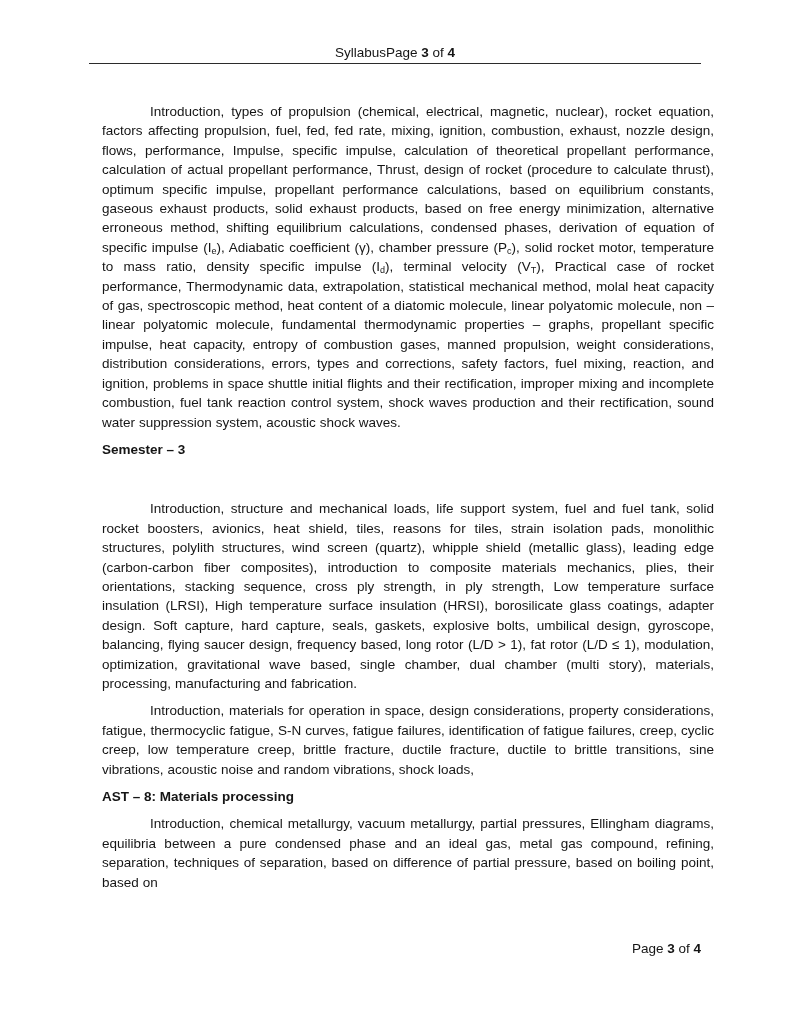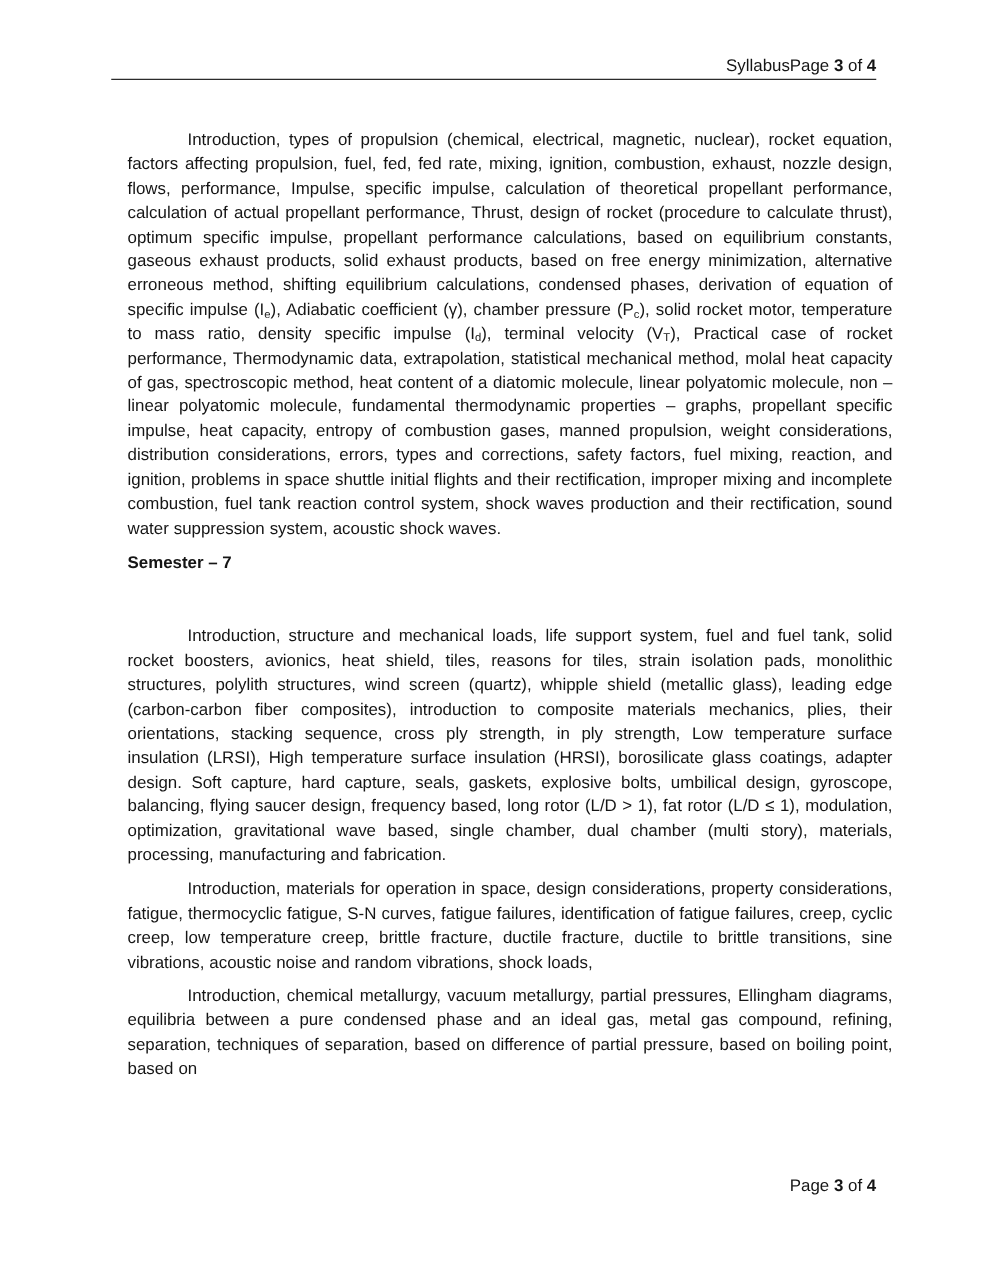--- a/index.html
+++ b/index.html
@@ -15,21 +15,21 @@
     font-family: "Liberation Sans", sans-serif;
     color: #151515;
     overflow: hidden;
   }
   .page-header {
     position: absolute;
     top: 44px;
     left: 89px;
     width: 612px;
     display: flex;
-    justify-content: flex-end;
+    justify-content: center;
     align-items: baseline;
     font-size: 13.5px;
     line-height: 17px;
     border-bottom: 1.6px solid #2b2b2b;
     padding-bottom: 2px;
   }
   .page-num-group b { font-weight: 700; }
   .doc-body {
     position: absolute;
     top: 102px;
@@ -75,24 +75,25 @@
 
 <div class="page">
 
   <header class="page-header">
     <span>Syllabus</span>
     <span class="page-num-group"><span>Page</span> <b>3</b> <span>of</span> <b>4</b></span>
   </header>
 
   <main class="doc-body">
       <p class="doc-paragraph">Introduction, types of propulsion (chemical, electrical, magnetic, nuclear), rocket equation, factors affecting propulsion, fuel, fed, fed rate, mixing, ignition, combustion, exhaust, nozzle design, flows, performance, Impulse, specific impulse, calculation of theoretical propellant performance, calculation of actual propellant performance, Thrust, design of rocket (procedure to calculate thrust), optimum specific impulse, propellant performance calculations, based on equilibrium constants, gaseous exhaust products, solid exhaust products, based on free energy minimization, alternative erroneous method, shifting equilibrium calculations, condensed phases, derivation of equation of specific impulse (I<sub>e</sub>), Adiabatic coefficient (γ), chamber pressure (P<sub>c</sub>), solid rocket motor, temperature to mass ratio, density specific impulse (I<sub>d</sub>), terminal velocity (V<sub>T</sub>), Practical case of rocket performance, Thermodynamic data, extrapolation, statistical mechanical method, molal heat capacity of gas, spectroscopic method, heat content of a diatomic molecule, linear polyatomic molecule, non – linear polyatomic molecule, fundamental thermodynamic properties – graphs, propellant specific impulse, heat capacity, entropy of combustion gases, manned propulsion, weight considerations, distribution considerations, errors, types and corrections, safety factors, fuel mixing, reaction, and ignition, problems in space shuttle initial flights and their rectification, improper mixing and incomplete combustion, fuel tank reaction control system, shock waves production and their rectification, sound water suppression system, acoustic shock waves.</p>
-      <h2 class="doc-heading">Semester – 7</h2>
+      <h2 class="doc-heading">Semester – 3</h2>
       <div class="doc-spacer"></div>
       <p class="doc-paragraph">Introduction, structure and mechanical loads, life support system, fuel and fuel tank, solid rocket boosters, avionics, heat shield, tiles, reasons for tiles, strain isolation pads, monolithic structures, polylith structures, wind screen (quartz), whipple shield (metallic glass), leading edge (carbon-carbon fiber composites), introduction to composite materials mechanics, plies, their orientations, stacking sequence, cross ply strength, in ply strength, Low temperature surface insulation (LRSI), High temperature surface insulation (HRSI), borosilicate glass coatings, adapter design. Soft capture, hard capture, seals, gaskets, explosive bolts, umbilical design, gyroscope, balancing, flying saucer design, frequency based, long rotor (L/D &gt; 1), fat rotor (L/D ≤ 1), modulation, optimization, gravitational wave based, single chamber, dual chamber (multi story), materials, processing, manufacturing and fabrication.</p>
       <p class="doc-paragraph">Introduction, materials for operation in space, design considerations, property considerations, fatigue, thermocyclic fatigue, S-N curves, fatigue failures, identification of fatigue failures, creep, cyclic creep, low temperature creep, brittle fracture, ductile fracture, ductile to brittle transitions, sine vibrations, acoustic noise and random vibrations, shock loads,</p>
+      <h2 class="doc-heading">AST – 8: Materials processing</h2>
       <p class="doc-paragraph">Introduction, chemical metallurgy, vacuum metallurgy, partial pressures, Ellingham diagrams, equilibria between a pure condensed phase and an ideal gas, metal gas compound, refining, separation, techniques of separation, based on difference of partial pressure, based on boiling point, based on</p>
     </main>
 
   <footer class="page-footer">
     <span class="page-num-group"><span>Page</span> <b>3</b> <span>of</span> <b>4</b></span>
   </footer>
 
 </div>
 
 </body></html>

